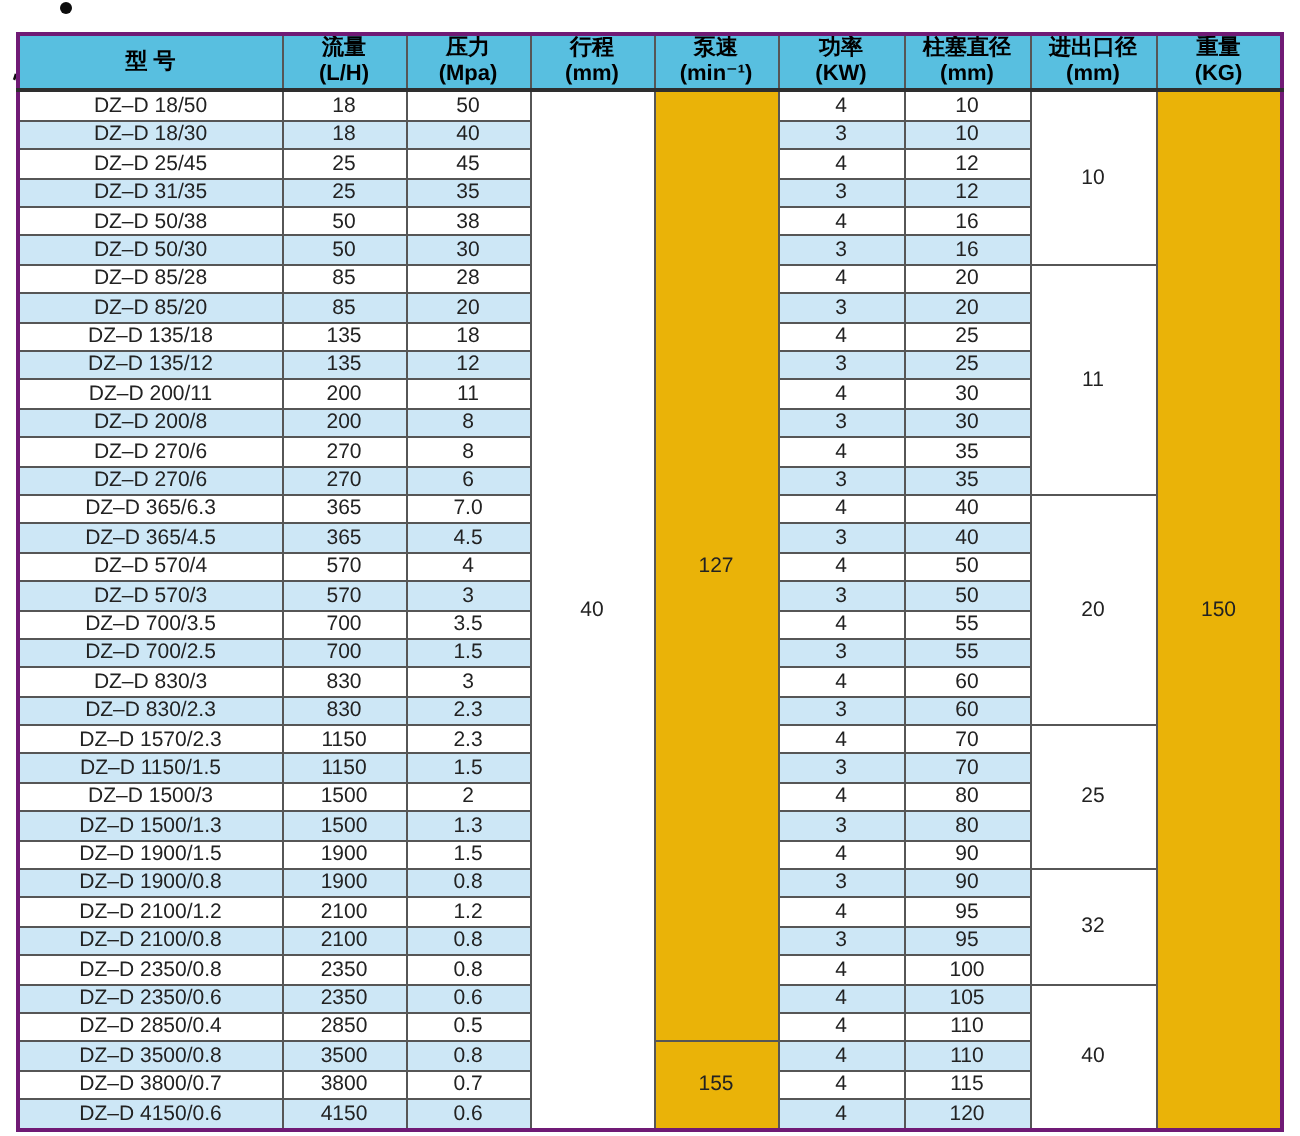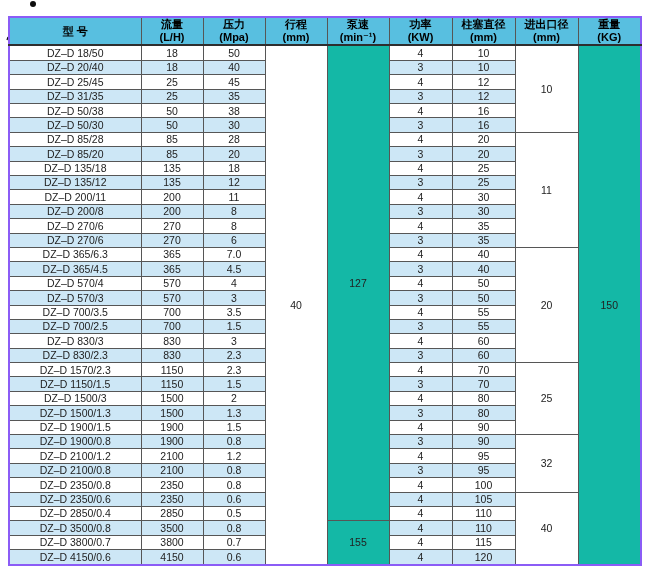--- a/index.html
+++ b/index.html
@@ -14,38 +14,38 @@
     display:flex;align-items:center;gap:25px;
     font-weight:bold;font-size:12px;color:#0d0d0d;
     letter-spacing:1px;
     flex-direction:column;
   }
   .bullet{width:6px;height:6px;background:#0d0d0d;border-radius:50%;flex:0 0 auto;}
   table.perf{
     position:absolute;left:8px;top:16px;
     width:634px;height:550px;
     border-collapse:collapse;table-layout:fixed;
-    border:2px solid #8b5cf6;
+    border:2px solid #701a75;
   }
   th,td{
     border:1px solid #565656;
     text-align:center;vertical-align:middle;
     padding:0;overflow:hidden;white-space:nowrap;
   }
   thead tr{height:28px;}
   th{
     background:#58BFE0;
     font-size:11px;font-weight:bold;color:#000;
     line-height:1.2;border-bottom:2px solid #2e2e2e;
   }
   td{font-size:10.5px;line-height:1;color:#222;}
   tr.odd td.stripe{background:#ffffff;}
   tr.even td.stripe{background:#CDE7F6;}
   td.mwhite{background:#ffffff;}
-  td.mblue{background:#14b8a6;}
+  td.mblue{background:#eab308;}
   td.merged{font-size:10.5px;}
 </style>
 </head>
 <body>
 
 <div class="title-row">
   <span class="bullet"></span>
   <span>性能参数</span>
 </div>
 
@@ -106,21 +106,21 @@
         <td class="stripe">18</td>
         <td class="stripe">50</td>
         <td rowspan="36" class="merged mwhite">40</td>
         <td rowspan="33" class="merged mblue">127</td>
         <td class="stripe">4</td>
         <td class="stripe">10</td>
         <td rowspan="6" class="merged mwhite">10</td>
         <td rowspan="36" class="merged mblue">150</td>
       </tr>
       <tr class="even">
-        <td class="stripe">DZ–D 20/40</td>
+        <td class="stripe">DZ–D 18/30</td>
         <td class="stripe">18</td>
         <td class="stripe">40</td>
         <td class="stripe">3</td>
         <td class="stripe">10</td>
       </tr>
       <tr class="odd">
         <td class="stripe">DZ–D 25/45</td>
         <td class="stripe">25</td>
         <td class="stripe">45</td>
         <td class="stripe">4</td>

